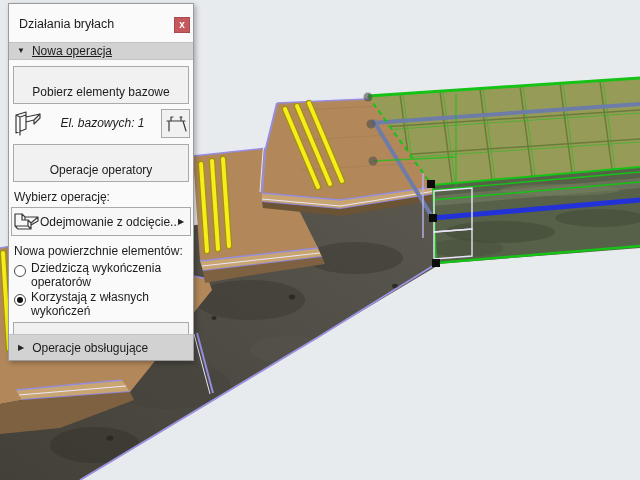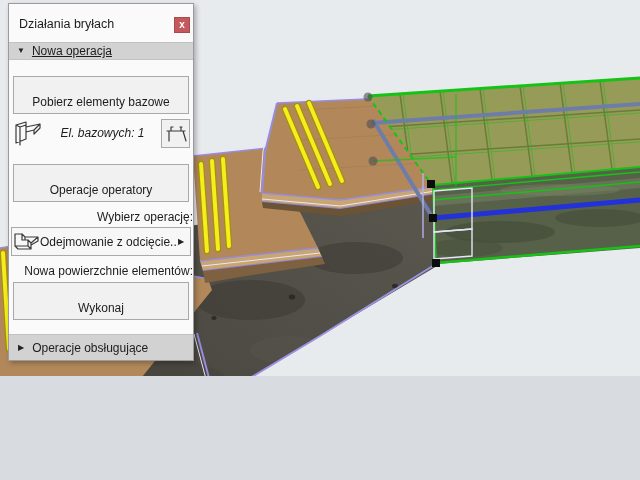--- a/index.html
+++ b/index.html
@@ -1,16 +1,16 @@
 <!DOCTYPE html>
 <html><head>
 <meta charset="utf-8">
 <style>
   html,body{margin:0;padding:0;background:#d8dbdf;font-family:"Liberation Sans",sans-serif;}
-  #stage{position:relative;width:640px;height:376px;overflow:hidden;background:#e8ebee;}
+  #stage{position:relative;width:640px;height:480px;overflow:hidden;background:#e8ebee;}
   #scene{position:absolute;left:0;top:0;}
 
   
   .palette{
     position:absolute;left:8px;top:3px;width:186px;height:358px;
     background:#fafafa;border:1px solid #9b9b9b;
     box-shadow:2px 2px 5px rgba(0,0,0,.28);
     box-sizing:border-box;font-size:12px;color:#1c1c1c;
   }
   .titlebar{position:relative;height:38px;}
@@ -21,32 +21,32 @@
     font-size:10px;font-weight:bold;line-height:14px;text-align:center;cursor:pointer;
     box-sizing:border-box;
   }
   .sectionbar{
     height:18px;background:#d2d2d2;border-top:1px solid #c2c2c2;border-bottom:1px solid #c2c2c2;
     display:flex;align-items:center;gap:7px;padding-left:8px;box-sizing:border-box;
   }
   .tri{font-size:8px;color:#222;line-height:1;}
   .sectionbar .slabel{font-size:12px;text-decoration:underline;}
   .pbtn{
-    display:block;margin:16px 4px 0 4px;width:176px;height:23px;
+    display:block;margin:6px 4px 0 4px;width:176px;height:23px;
     background:#f1f1f1;border:1px solid #a9a9a9;font-family:"Liberation Sans",sans-serif;
     font-size:12px;color:#1c1c1c;padding:18px;box-sizing:border-box;cursor:pointer;
   }
   .row{display:flex;align-items:center;margin:4px 3px 0 3px;height:30px;font-style:italic;}
   .row .bigicon{width:32px;height:28px;flex:0 0 32px;}
   .row .rowlabel{flex:1;text-align:center;font-size:12px;}
   .iconbtn{
     width:29px;height:29px;flex:0 0 29px;background:#f1f1f1;border:1px solid #a9a9a9;
     box-sizing:border-box;display:flex;align-items:center;justify-content:center;cursor:pointer;
   }
-  .plainlabel{margin:8px 0 0 5px;font-size:12px;text-align:right;}
+  .plainlabel{margin:8px 0 0 5px;font-size:12px;}
   .dropdown{
     display:flex;align-items:center;margin:3px 2px 0 2px;height:29px;
     background:#f7f7f7;border:1px solid #a9a9a9;box-sizing:border-box;cursor:pointer;
   }
   .dropdown .dicon{width:28px;height:24px;flex:0 0 28px;}
   .dropdown .dvalue{flex:1;font-size:12px;white-space:nowrap;overflow:hidden;}
   .dropdown .darrow{flex:0 0 12px;font-size:8px;color:#222;}
   .radiogrp{margin:4px 0 0 5px;}
   .radiorow{display:flex;align-items:flex-start;margin-bottom:2px;cursor:pointer;}
   .rcircle{
@@ -270,20 +270,36 @@
     <div class="dropdown">
       <svg class="dicon" viewBox="0 0 28 24">
         <path class="micro" d="M3 4 L10 4 L10 10 L16 10 L16 16 L3 16 Z M3 16 L6 19 L19 19 L16 16 M10 4 L13 7 L13 10 M16 10 L19 13 L19 19 M13 7 L26 7 L19 13 M26 7 L26 11 L19 15"></path>
       </svg>
       <span class="dvalue">Odejmowanie z odcięcie...</span>
       <span class="darrow">▶</span>
     </div>
 
     <div class="plainlabel">Nowa powierzchnie elementów:</div>
 
+    <div class="radiogrp">
+      <div class="radiorow">
+        <span class="rcircle"></span>
+        <span class="rtext">
+          <span>Dziedziczą wykończenia</span><br>
+          <span>operatorów</span>
+        </span>
+      </div>
+      <div class="radiorow">
+        <span class="rcircle sel"></span>
+        <span class="rtext">
+          <span>Korzystają z własnych</span><br>
+          <span>wykończeń</span>
+        </span>
+      </div>
+    </div>
 
     <button class="pbtn" style="margin-top:4px;">Wykonaj</button>
 
     <div class="bottombar">
       <span class="tri">▶</span>
       <span class="slabel">Operacje obsługujące</span>
     </div>
   </div>
 
 </div>

